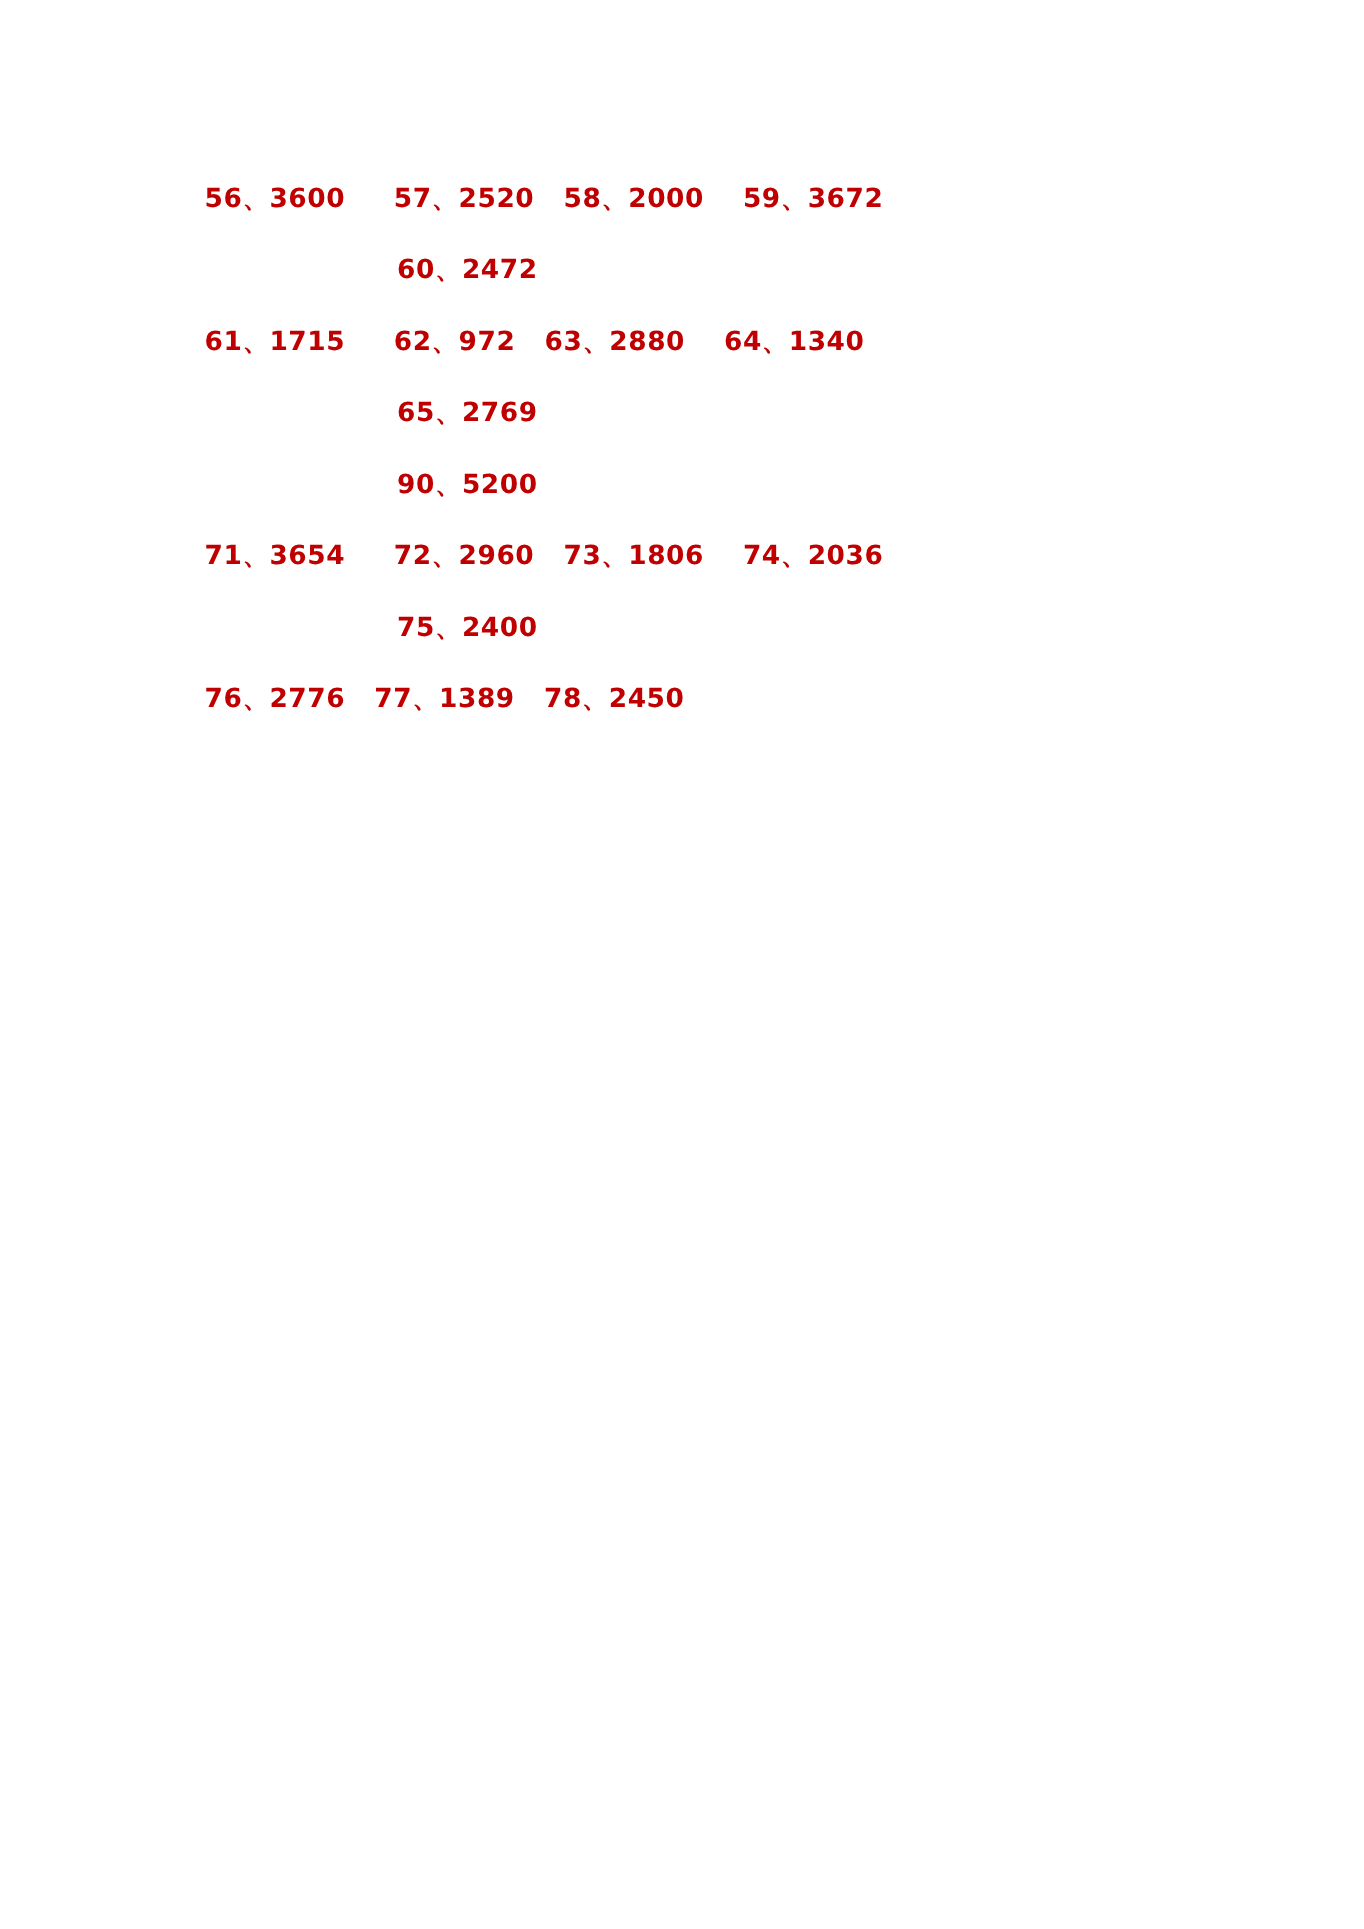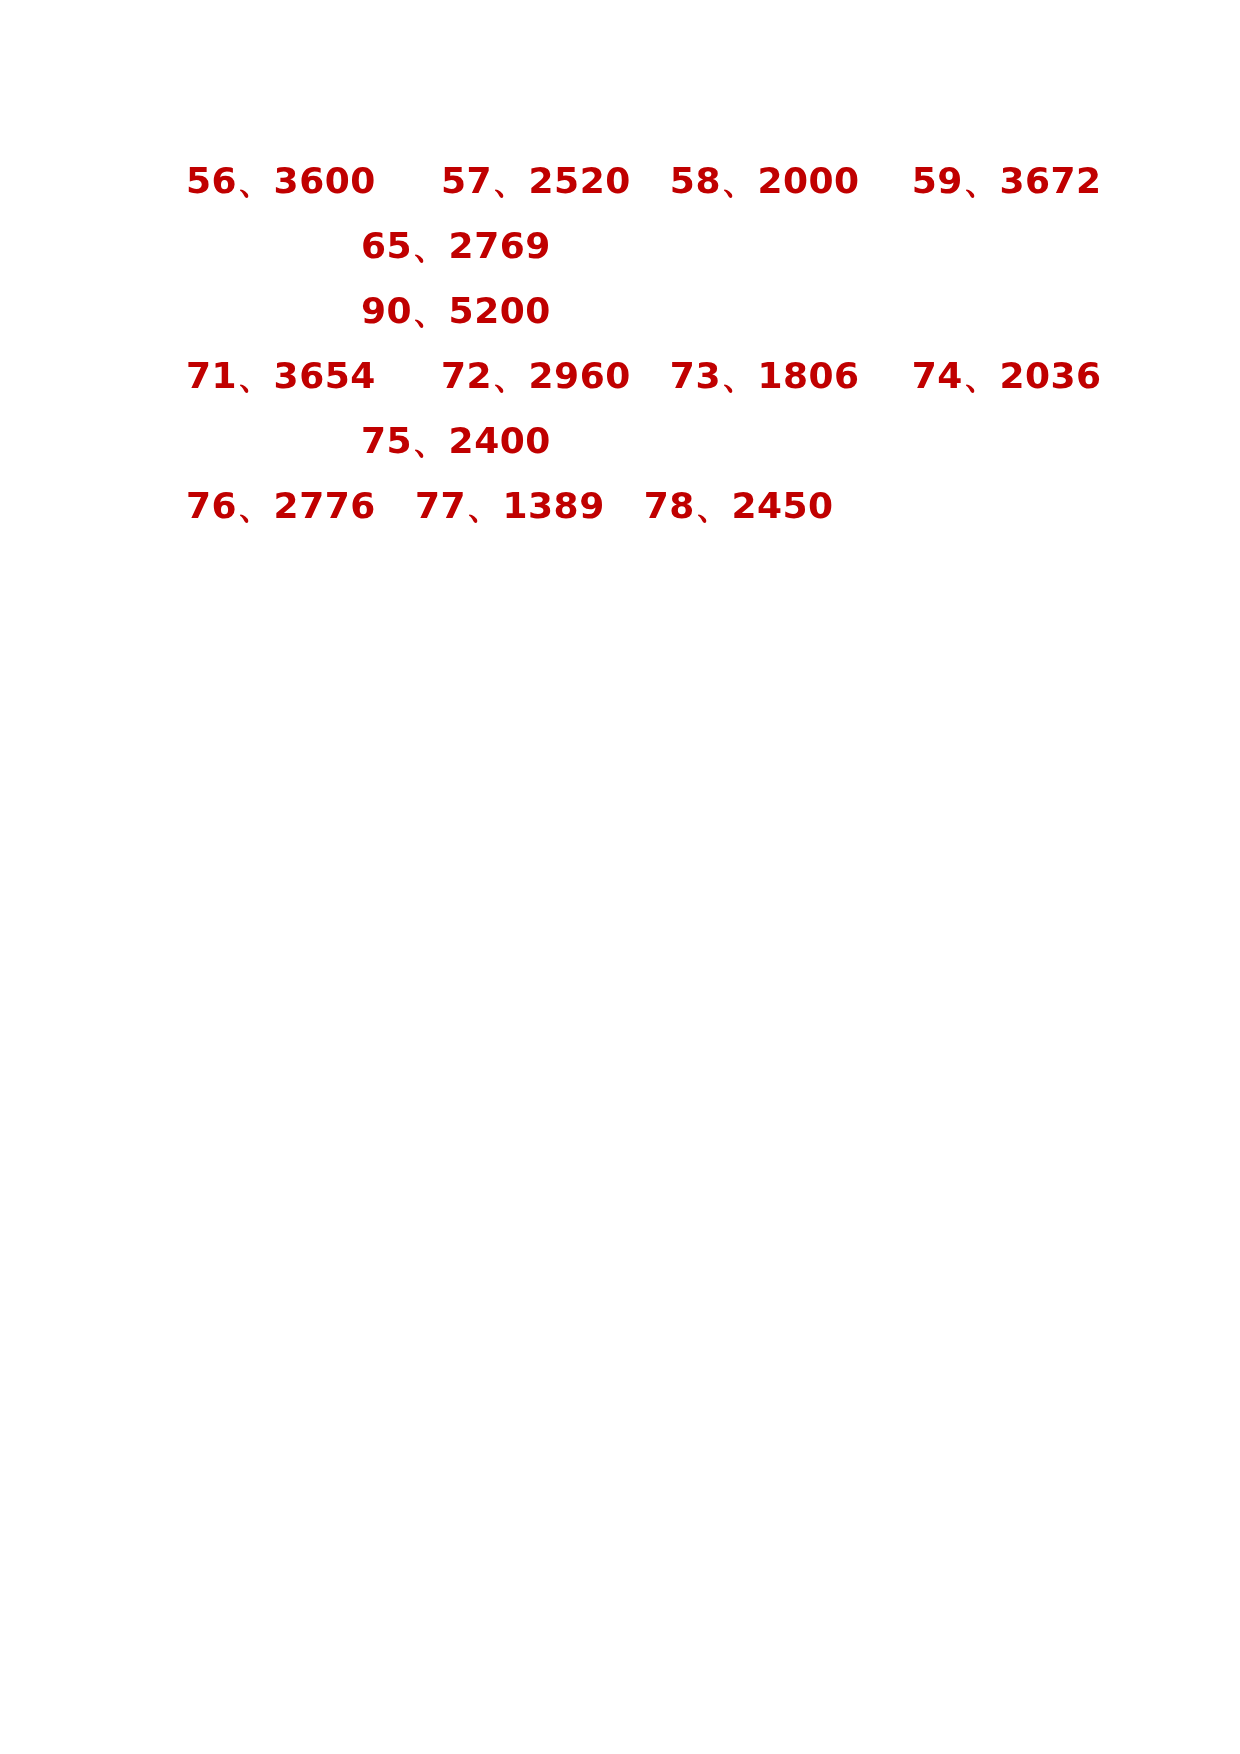--- a/index.html
+++ b/index.html
@@ -23,35 +23,37 @@
     background: #ffffff;
   }
   .answers {
     position: absolute;
     left: 186px;
     top: 148px;
     width: 880px;
   }
   .ans-line {
     color: #c00000;
-    font-size: 36px;
+    font-size: 24px;
     font-weight: bold;
     line-height: 65px;
     white-space: pre;
     letter-spacing: 0.5px;
   }
   .ans-line.indent {
     padding-left: 175px;
   }
 </style>
 </head>
 <body>
 
 <div class="page">
   <div class="answers">
     <div class="ans-line">56、3600     57、2520   58、2000    59、3672</div>
+    <div class="ans-line indent">60、2472</div>
+    <div class="ans-line">61、1715     62、972   63、2880    64、1340</div>
     <div class="ans-line indent">65、2769</div>
     <div class="ans-line indent">90、5200</div>
     <div class="ans-line">71、3654     72、2960   73、1806    74、2036</div>
     <div class="ans-line indent">75、2400</div>
     <div class="ans-line">76、2776   77、1389   78、2450</div>
   </div>
 </div>
 
 </body></html>

